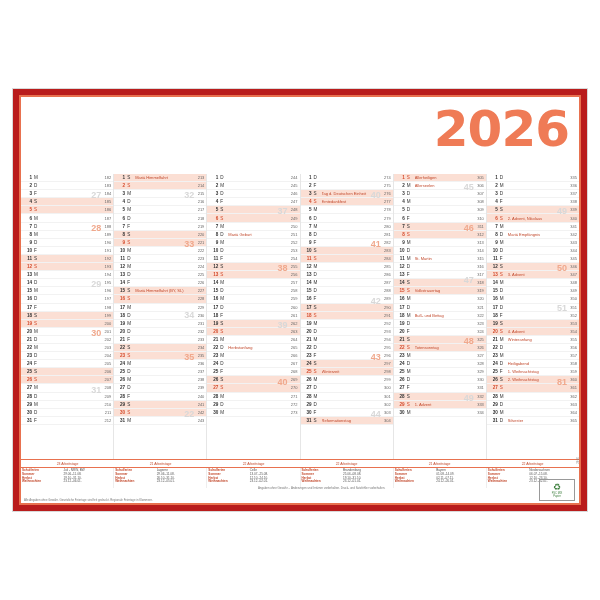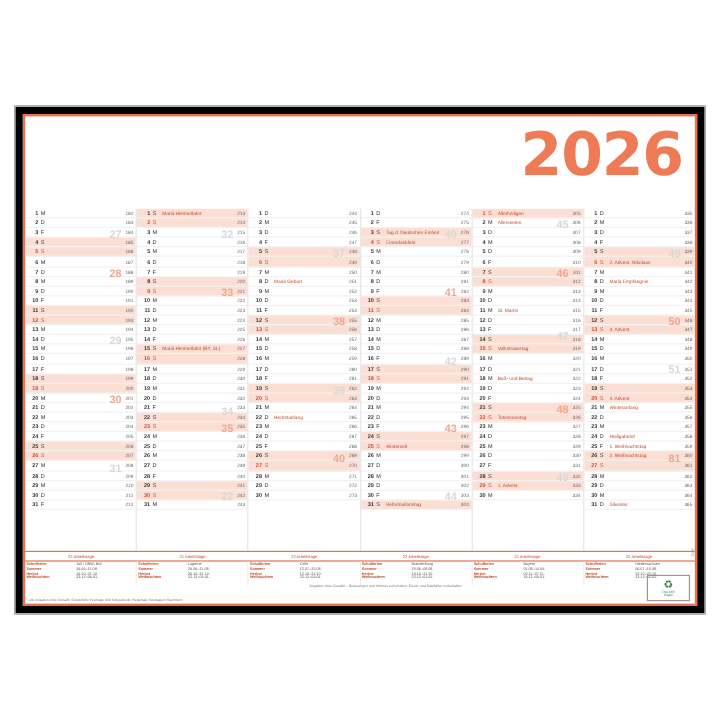--- a/index.html
+++ b/index.html
@@ -1,19 +1,19 @@
 <!DOCTYPE html>
 <html><head>
 <meta charset="utf-8">
 <style>
   html,body{margin:0;padding:0;background:#ffffff;}
   body{width:600px;height:600px;font-family:"Liberation Sans",sans-serif;}
   #sheet{
     position:absolute;left:12px;top:88px;width:576px;height:424px;
-    background:#000000;border:1px solid #d9d9d9;box-sizing:border-box;
+    background:#b91c1c;border:1px solid #d9d9d9;box-sizing:border-box;
   }
   .frame{
     position:absolute;left:6px;top:6px;right:6px;bottom:6px;
     border:2px solid #e8714f;box-sizing:border-box;background:#fff;
   }
   
   .yearwrap{
     position:absolute;right:10px;top:4px;height:56px;display:flex;align-items:center;
   }
   .year{
@@ -464,21 +464,21 @@
             <span class="n">242</span>
           </div>
           <div class="row">
             <span class="d">31</span>
             <span class="w">M</span>
             <span class="note"></span>
             <span class="n">243</span>
           </div>
           <div class="wk" style="top: 17.2px;">32</div>
           <div class="wk org" style="top: 65.8px;">33</div>
-          <div class="wk" style="top: 137px; margin-top: 28px;">34</div>
+          <div class="wk" style="top: 137px;">34</div>
           <div class="wk org" style="top: 179.2px;">35</div>
           <div class="wk" style="top: 235.9px;">22</div>
         </div>
         <div class="col">
           <div class="row">
             <span class="d">1</span>
             <span class="w">D</span>
             <span class="note"></span>
             <span class="n">244</span>
           </div>

